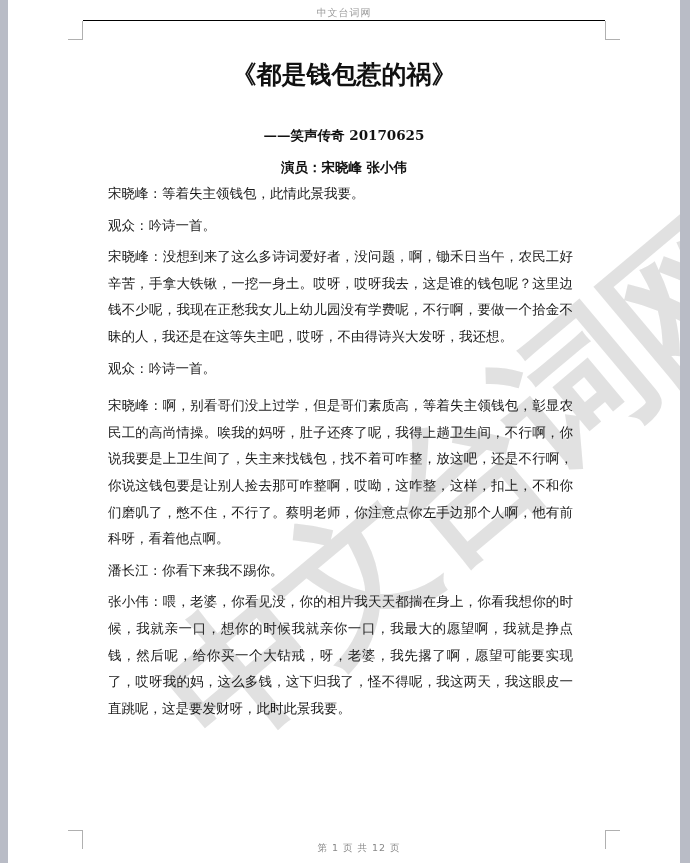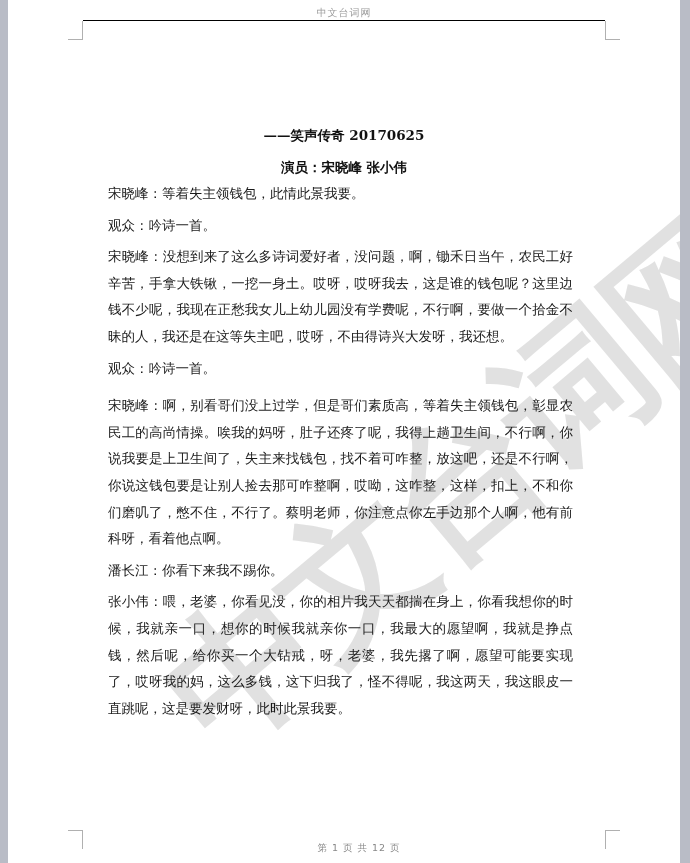--- a/index.html
+++ b/index.html
@@ -63,20 +63,21 @@
 <body>
 
 <div class="page">
   <div class="header-text">中文台词网</div>
   <div class="header-rule" style="left:75px;width:522px;"></div>
   <div class="crop tl" style="left:75px;top:21px;border-width:0 1px 1px 0;transform:translateX(-15px);"></div>
   <div class="crop tr" style="left:597px;top:21px;border-width:0 0 1px 1px;"></div>
 
   <div class="watermark">中文台词网</div>
 
+  <div class="title">《都是钱包惹的祸》</div>
   <div class="subtitle">——笑声传奇 20170625</div>
   <div class="cast">演员：宋晓峰 张小伟</div>
 
   <div class="body">
     <p class="para"><span class="speaker">宋晓峰：</span><span>等着失主领钱包，此情此景我要。</span></p>
     <p class="para" style="margin-top:5px"><span class="speaker">观众：</span><span>吟诗一首。</span></p>
     <p class="para" style="margin-top:5px"><span class="speaker">宋晓峰：</span><span>没想到来了这么多诗词爱好者，没问题，啊，锄禾日当午，农民工好辛苦，手拿大铁锹，一挖一身土。哎呀，哎呀我去，这是谁的钱包呢？这里边钱不少呢，我现在正愁我女儿上幼儿园没有学费呢，不行啊，要做一个拾金不昧的人，我还是在这等失主吧，哎呀，不由得诗兴大发呀，我还想。</span></p>
     <p class="para" style="margin-top:5px"><span class="speaker">观众：</span><span>吟诗一首。</span></p>
     <p class="para" style="margin-top:11px"><span class="speaker">宋晓峰：</span><span>啊，别看哥们没上过学，但是哥们素质高，等着失主领钱包，彰显农民工的高尚情操。唉我的妈呀，肚子还疼了呢，我得上趟卫生间，不行啊，你说我要是上卫生间了，失主来找钱包，找不着可咋整，放这吧，还是不行啊，你说这钱包要是让别人捡去那可咋整啊，哎呦，这咋整，这样，扣上，不和你们磨叽了，憋不住，不行了。蔡明老师，你注意点你左手边那个人啊，他有前科呀，看着他点啊。</span></p>
     <p class="para" style="margin-top:5px"><span class="speaker">潘长江：</span><span>你看下来我不踢你。</span></p>

